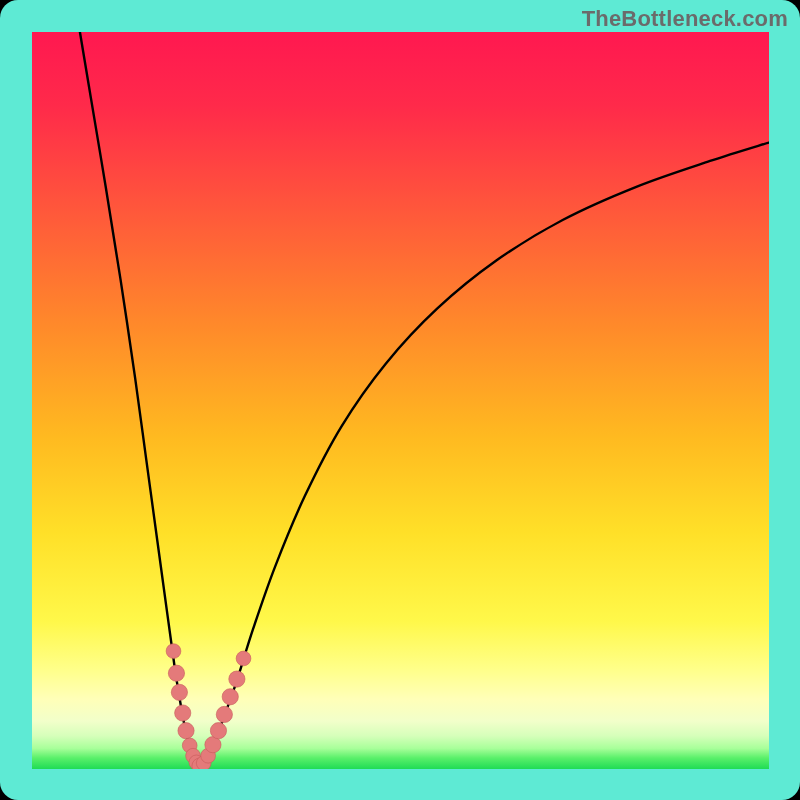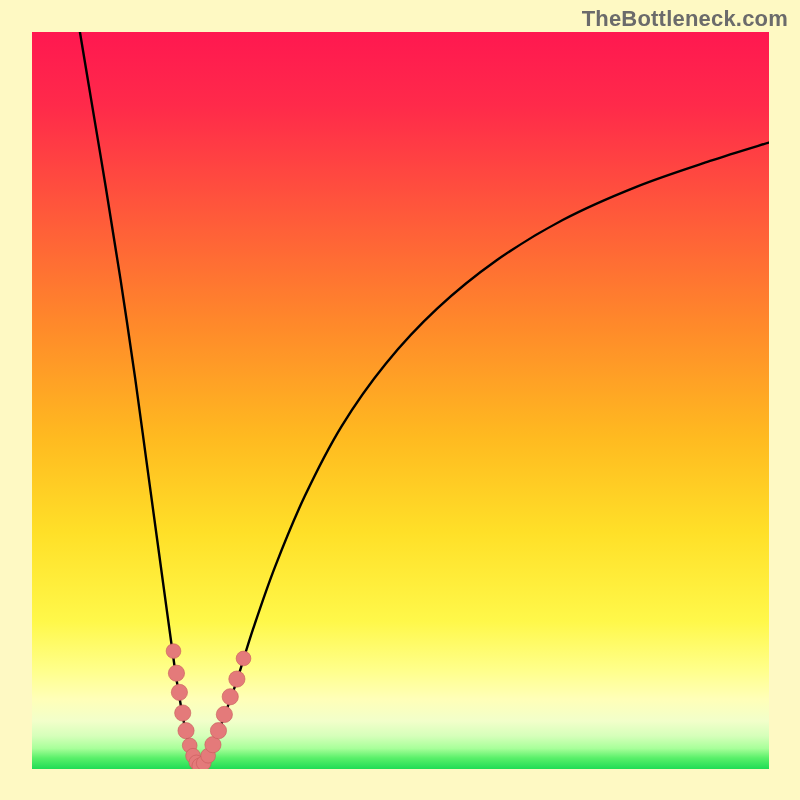--- a/index.html
+++ b/index.html
@@ -8,21 +8,22 @@
     width: 800px;
     height: 800px;
     overflow: hidden;
     background: #000;
     font-family: Arial, Helvetica, sans-serif;
   }
   .frame {
     position: relative;
     width: 800px;
     height: 800px;
-    background: #fef9c3;
+    background: #5eead4;
+    border-radius: 18px;
   }
   .plot-area {
     position: absolute;
     left: 32px;
     top: 32px;
     width: 737px;
     height: 737px;
     overflow: hidden;
   }
   .bg-gradient {

